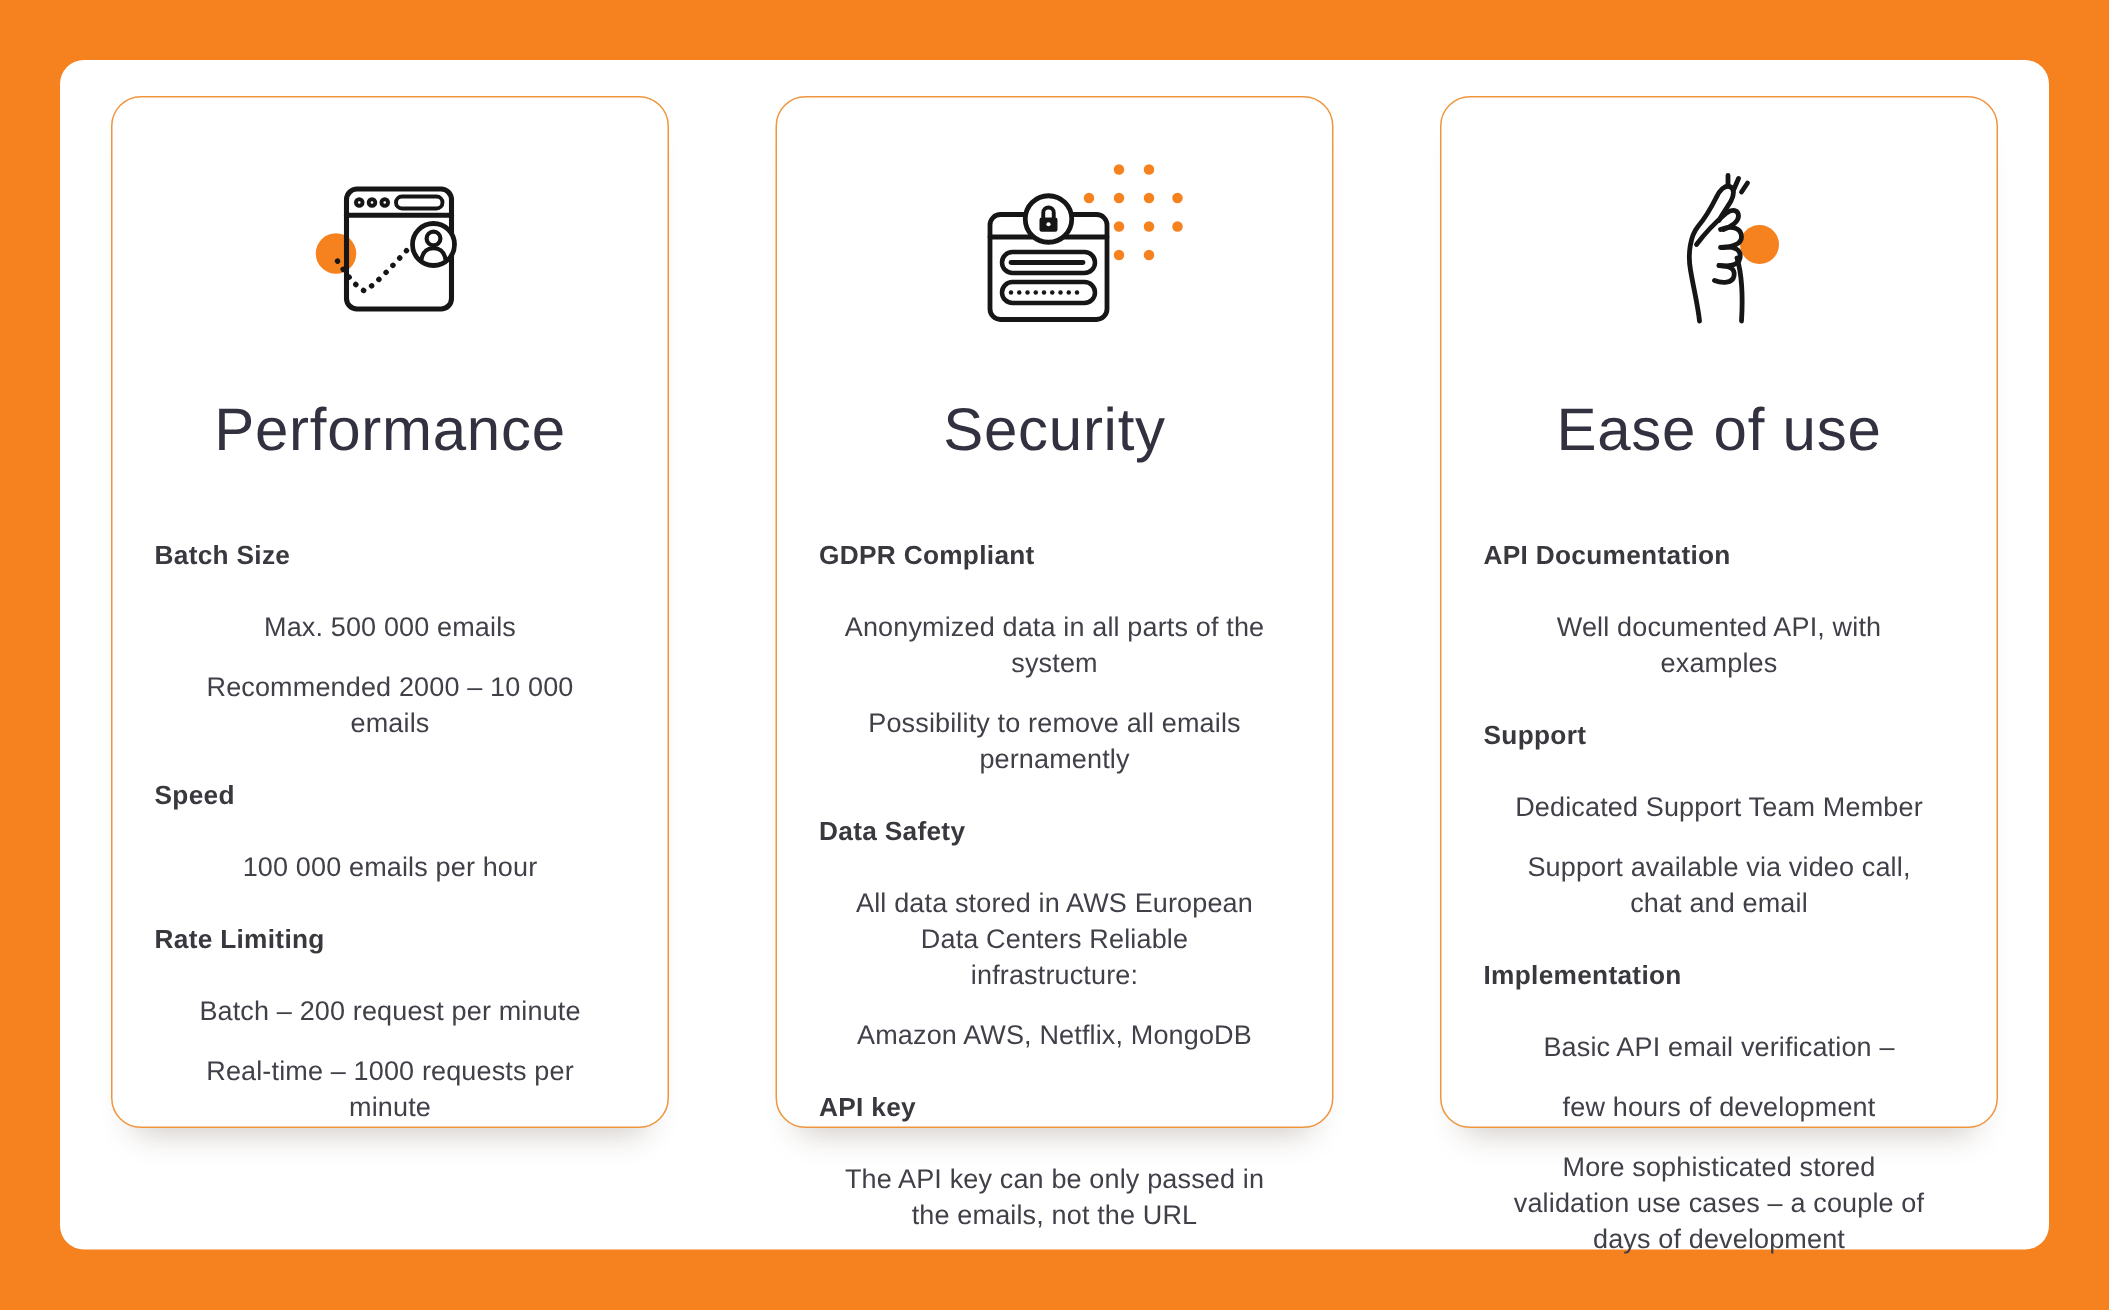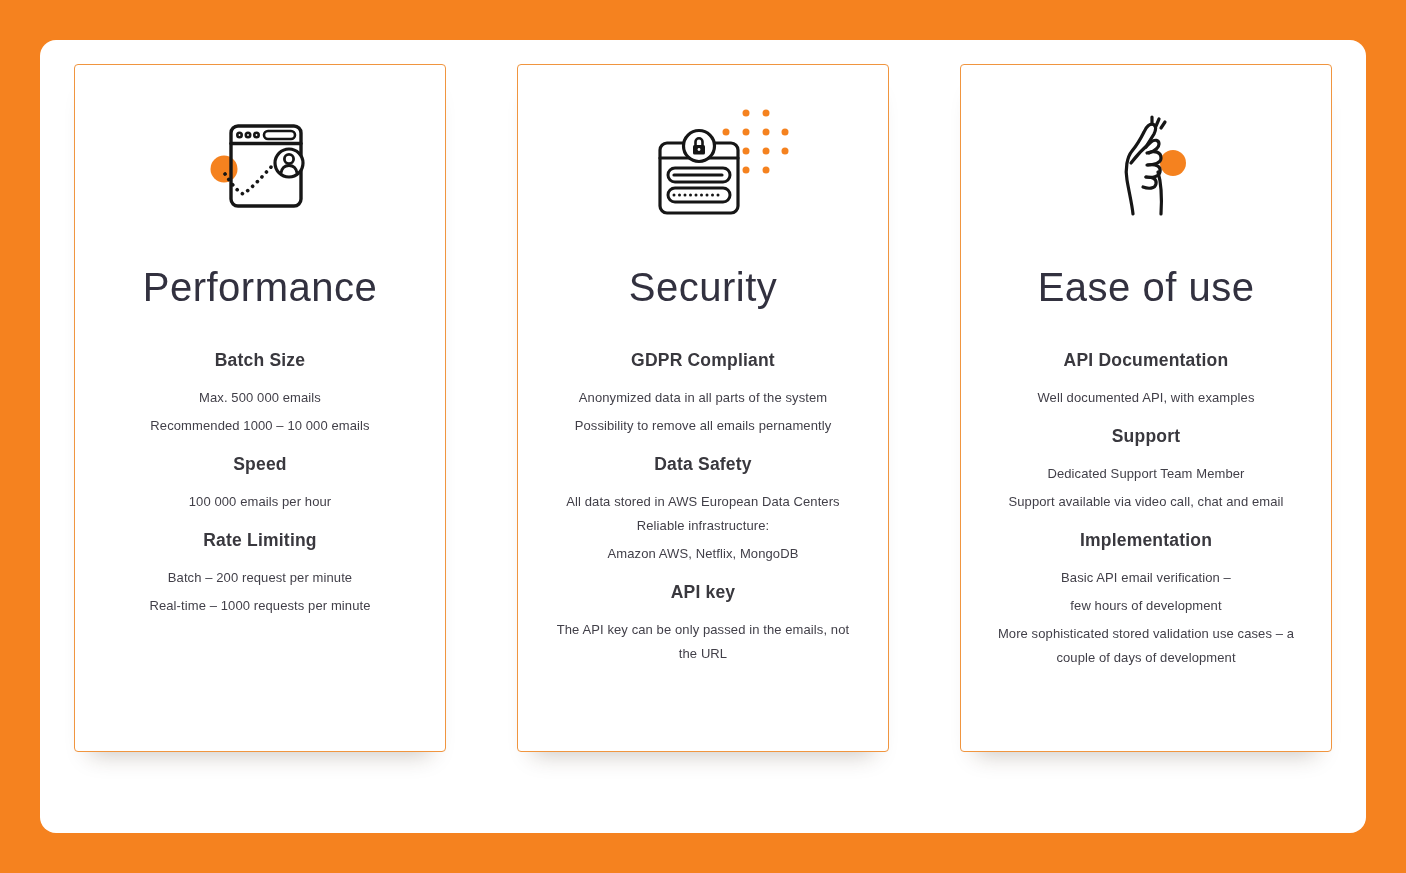--- a/index.html
+++ b/index.html
@@ -29,53 +29,52 @@
   .cards-row{
     display:flex;
     justify-content:center;
     gap:71px;
     padding-top:24px;
   }
   .card{
     width:372px;height:688px;
     background:#fff;
     border:1px solid var(--card-border);
-    border-radius:4px;
+    border-radius:20px;
     padding:0 28px;
     box-shadow:0 18px 22px -16px rgba(60,40,20,.28);
   }
   .icon-wrap{
     height:150px;margin-top:32px;
     display:flex;align-items:center;justify-content:center;
   }
   .icon-performance{transform:translateY(-6px);}
   .icon-security{transform:translate(14px,-13px);}
   .icon-ease{transform:translate(6px,-8px);}
   .card-title{
     margin:16px 0 0;
     text-align:center;
     font-size:40px;line-height:48px;font-weight:500;
     letter-spacing:.5px;
     color:var(--title-color);
   }
   .sections{margin-top:22px;padding-top:1px;}
   .sec-heading{
-    margin:14px 0;
-    text-align:center;
+    margin:24px 0;
     font-size:17.5px;line-height:24px;font-weight:700;
     letter-spacing:.2px;
     color:var(--heading-color);
   }
   .sec-body{
     max-width:316px;margin:0 auto;
     text-align:center;
   }
   .line{
-    margin:4px;
-    font-size:13px;line-height:24px;
+    margin:16px;
+    font-size:18px;line-height:24px;
     letter-spacing:.1px;
     color:var(--body-color);
   }
 </style>
 </head>
 <body>
 
 <div class="panel">
   <div class="cards-row">
 
@@ -96,21 +95,21 @@
             <path d="M76,57 C77,51 80,49.5 84,49.5 C88,49.5 91,51 92,57" stroke-width="2.8"></path>
           </g>
         </svg>
       </div>
       <h2 class="card-title">Performance</h2>
       <div class="sections">
         <section class="card-section">
           <h3 class="sec-heading">Batch Size</h3>
           <div class="sec-body">
             <p class="line">Max. 500 000 emails</p>
-            <p class="line">Recommended 1000 – 10 000 emails</p>
+            <p class="line">Recommended 2000 – 10 000 emails</p>
           </div>
         </section>
         <section class="card-section">
           <h3 class="sec-heading">Speed</h3>
           <div class="sec-body">
             <p class="line">100 000 emails per hour</p>
           </div>
         </section>
         <section class="card-section">
           <h3 class="sec-heading">Rate Limiting</h3>

